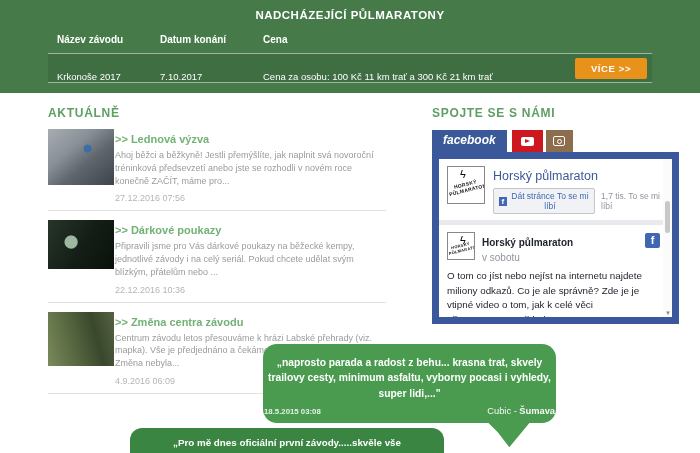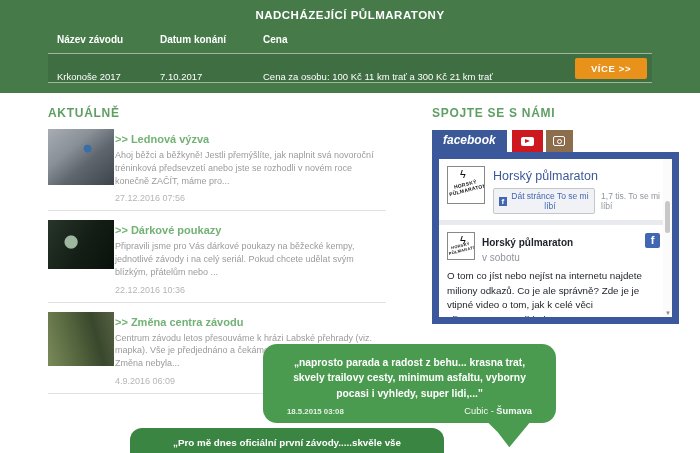--- a/index.html
+++ b/index.html
@@ -104,21 +104,21 @@
   .post-text { font-size:9.8px; color:#1d2129; line-height:1.5; margin-top:6px;
     padding-right:12px; }
   .scrollbar { position:absolute; right:0; top:0; bottom:0; width:9px; background:#fbfbfb; }
   .scroll-thumb { position:absolute; right:2px; top:42px; width:5px; height:32px;
     background:#c8c8c8; border-radius:3px; cursor:pointer; }
   .scroll-arrow { position:absolute; right:1px; bottom:1px; font-size:6px; color:#8a8a8a;
     cursor:pointer; }
 
   
   .bubble { position:absolute; background:#4a9b50; color:#fff; }
-  .bubble1 { left:263px; top:344px; width:293px; border-radius:14px; padding:11px 24px 7px; }
+  .bubble1 { left:263px; top:344px; width:293px; border-radius:14px; padding:11px 1px 7px; }
   .bubble-text { font-size:10.3px; font-weight:bold; text-align:center; line-height:1.5; }
   .bubble-meta { display:flex; justify-content:space-between; align-items:baseline; margin-top:5px; }
   .bubble-date { font-size:7.8px; opacity:.85; font-weight:bold; }
   .bubble-author { font-size:9.3px; opacity:.95; }
   .bubble-author b { font-weight:bold; }
   .bubble-tail { position:absolute; right:26px; bottom:-24px; width:46px; height:25px;
     background:#4a9b50; clip-path:polygon(8% 0, 100% 0, 55% 100%, 30% 40%); }
   .bubble2 { left:130px; top:428px; width:314px; border-radius:12px; padding:8px 14px 12px;
     background:#3a8542; }
   .bubble2 .bubble-text { font-size:9.8px; }

